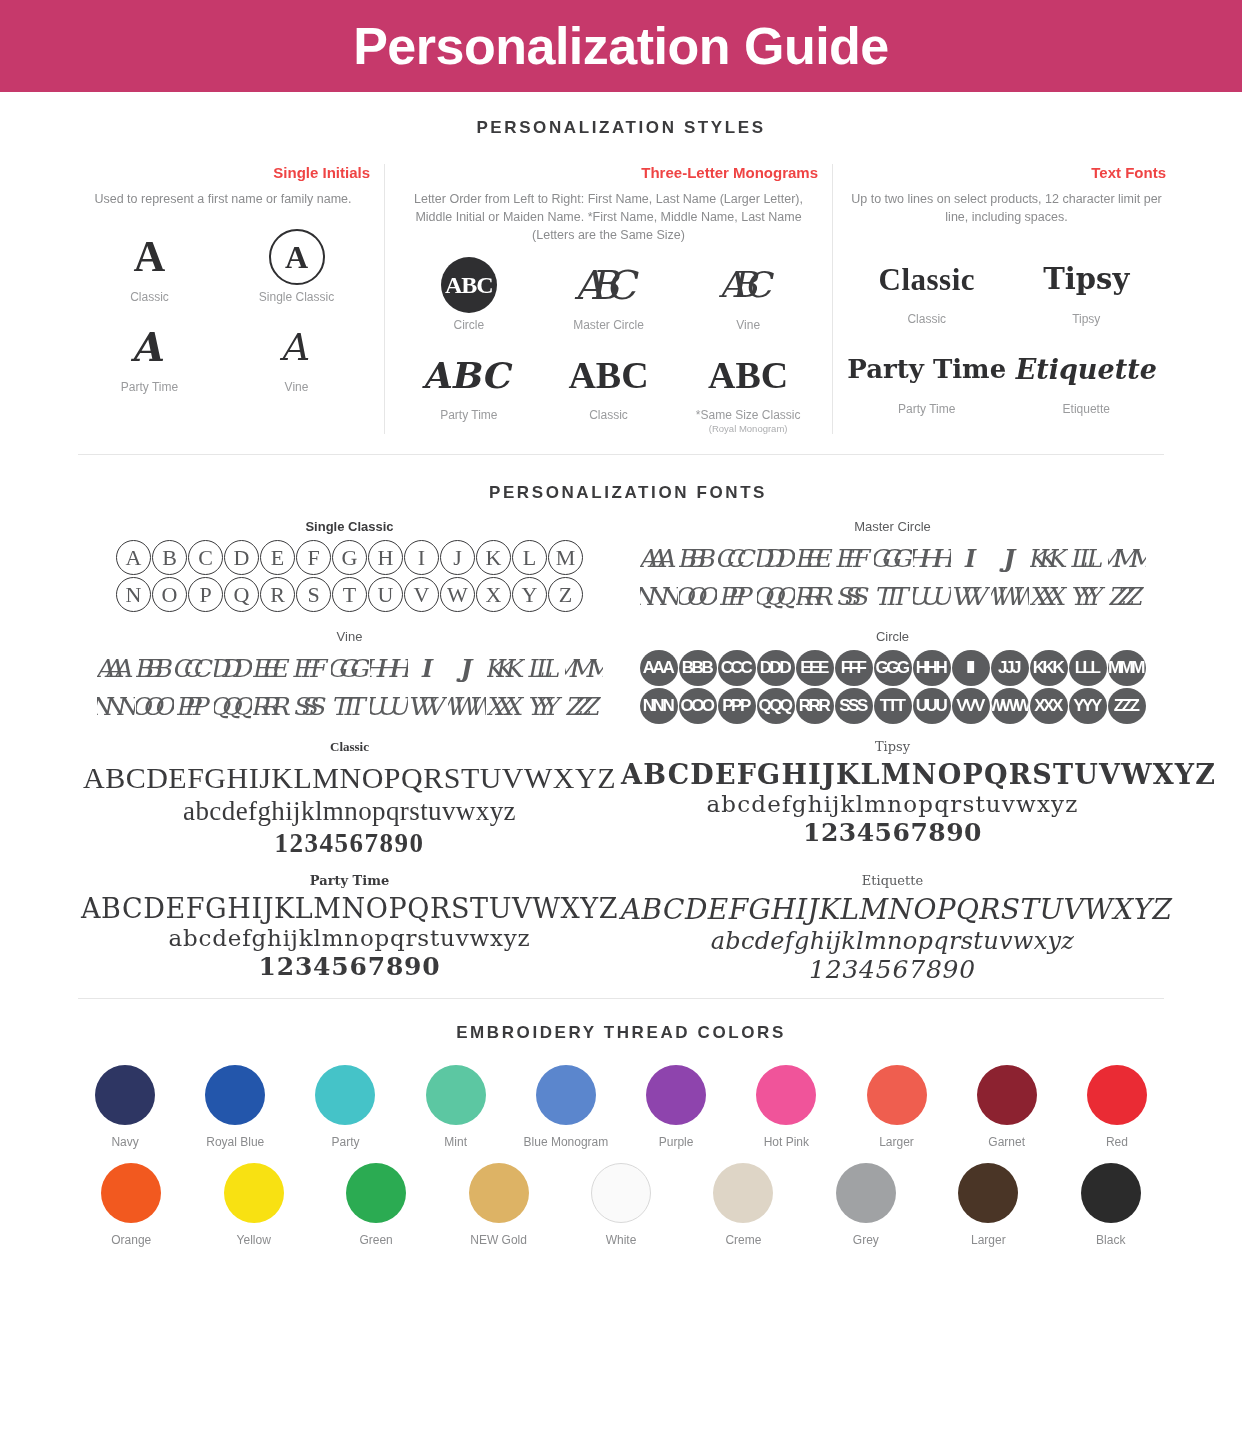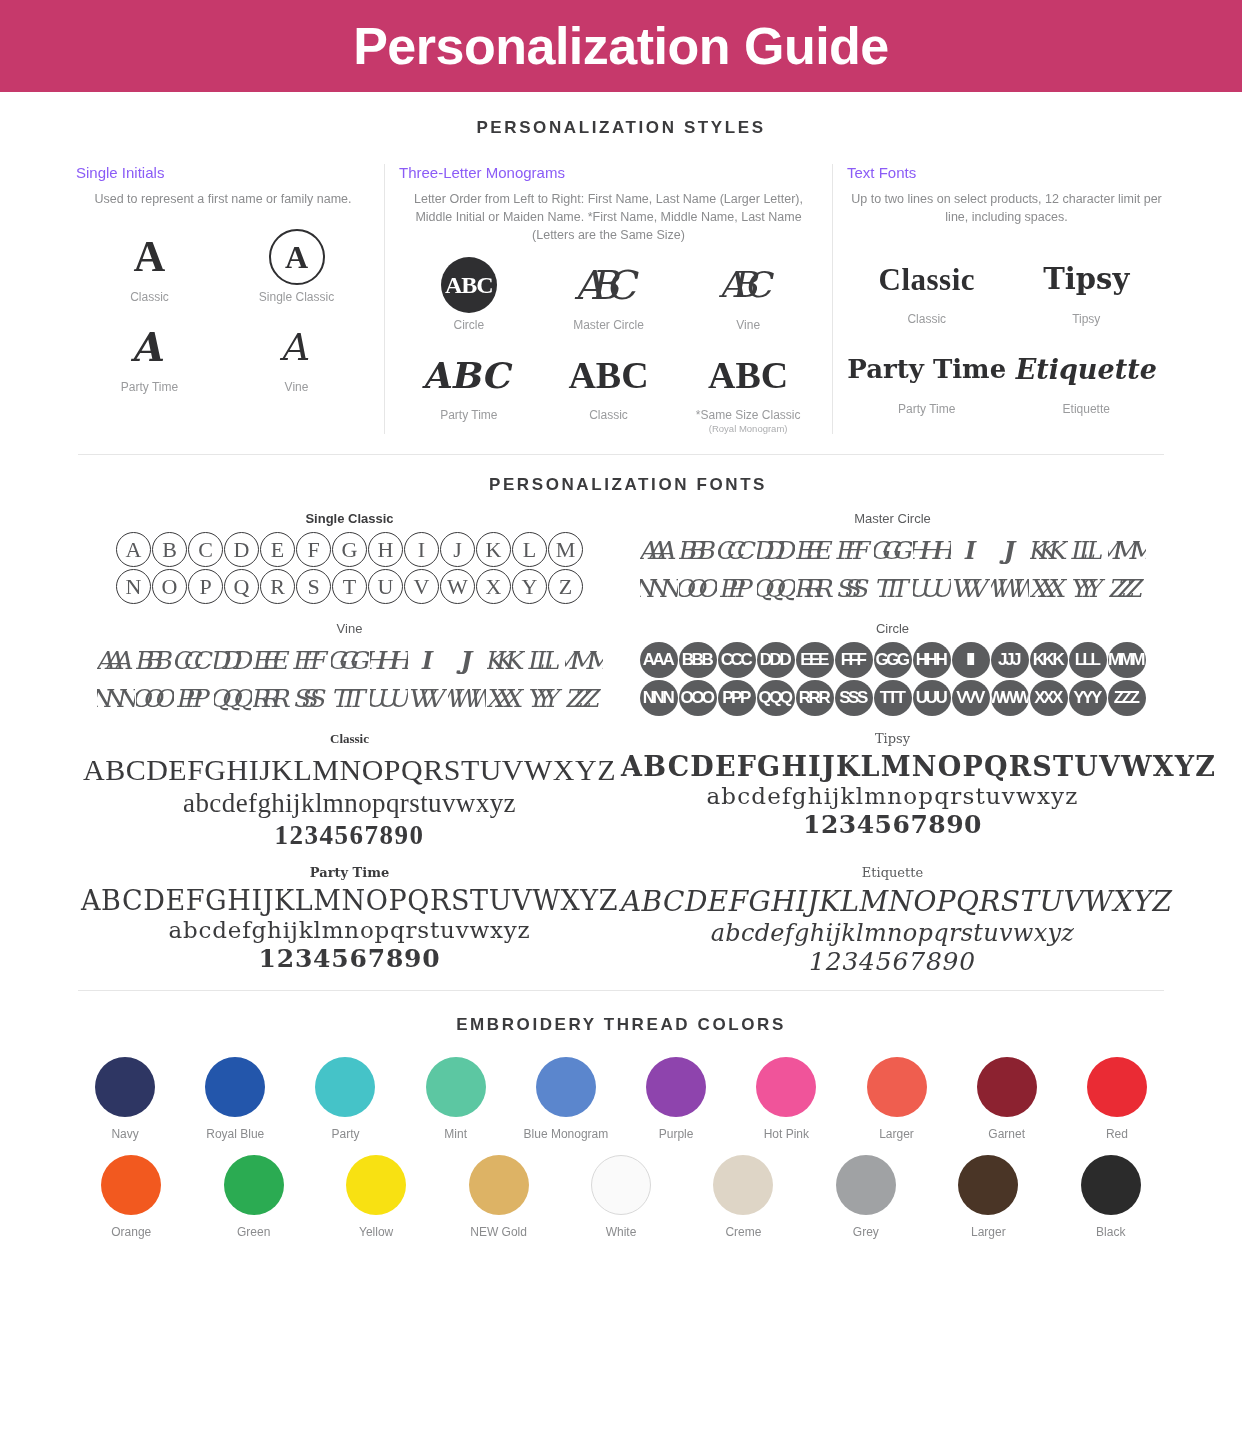--- a/index.html
+++ b/index.html
@@ -48,24 +48,24 @@
     padding: 0 62px;
     align-items: stretch;
   }
   .styles-col { position: relative; padding: 0 14px; }
   .col-single   { width: 322px; }
   .col-mono     { width: 448px; }
   .col-text     { width: 348px; }
   .styles-col + .styles-col { border-left: 1px solid #e6e6e6; }
 
   .col-title {
-    text-align: left;
+    text-align: right;
     font-size: 15px;
-    font-weight: normal;
-    color: #8b5cf6;
+    font-weight: bold;
+    color: #ef4444;
     margin-bottom: 9px;
   }
   .col-desc {
     text-align: center;
     font-size: 12.5px;
     line-height: 1.45;
     color: #8b8c8e;
   }
 
   .sample-grid {
@@ -133,21 +133,21 @@
   }
 
   
   .divider {
     height: 1px;
     background: #e6e6e6;
     margin: 0 78px;
   }
 
   
-  #fonts-heading { margin-top: 20px; padding-left: 14px; }
+  #fonts-heading { margin-top: 28px; padding-left: 14px; }
 
   .fonts-grid {
     display: flex;
     flex-wrap: wrap;
     padding: 0 78px;
     margin-top: 16px;
   }
   .font-block {
     width: 50%;
     text-align: center;
@@ -553,28 +553,28 @@
       <div class="swatch" style="background: rgb(234, 43, 52);"></div>
       <div class="swatch-label">Red</div>
     </div>
   </div>
 <div class="color-row row2" id="color-row-2">
     <div class="swatch-cell">
       <div class="swatch" style="background: rgb(242, 89, 31);"></div>
       <div class="swatch-label">Orange</div>
     </div>
     <div class="swatch-cell">
+      <div class="swatch" style="background: rgb(248, 225, 18);"></div>
+      <div class="swatch-label">Yellow</div>
+    </div>
+    <div class="swatch-cell">
       <div class="swatch" style="background: rgb(43, 171, 82);"></div>
       <div class="swatch-label">Green</div>
     </div>
     <div class="swatch-cell">
-      <div class="swatch" style="background: rgb(248, 225, 18);"></div>
-      <div class="swatch-label">Yellow</div>
-    </div>
-    <div class="swatch-cell">
       <div class="swatch" style="background: rgb(221, 179, 101);"></div>
       <div class="swatch-label">NEW Gold</div>
     </div>
     <div class="swatch-cell">
       <div class="swatch outlined" style="background: rgb(250, 250, 250);"></div>
       <div class="swatch-label">White</div>
     </div>
     <div class="swatch-cell">
       <div class="swatch" style="background: rgb(222, 213, 198);"></div>
       <div class="swatch-label">Creme</div>

